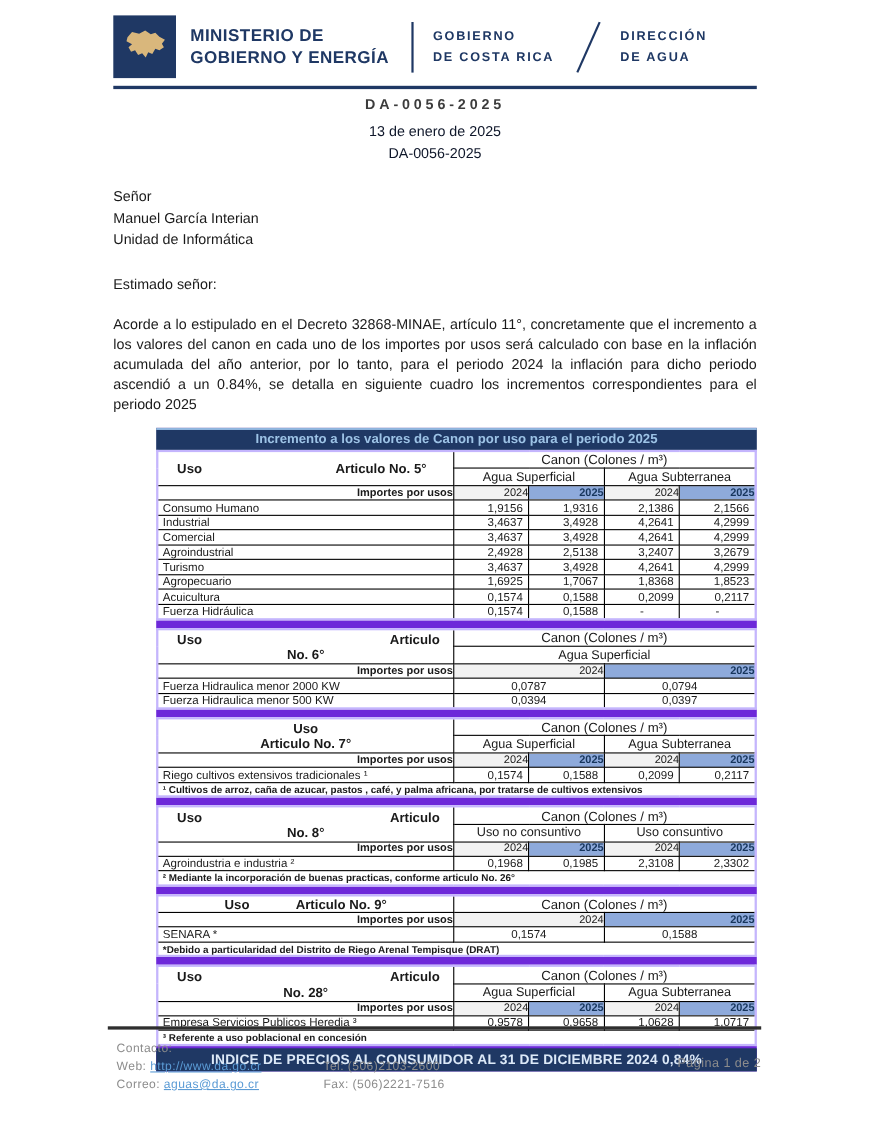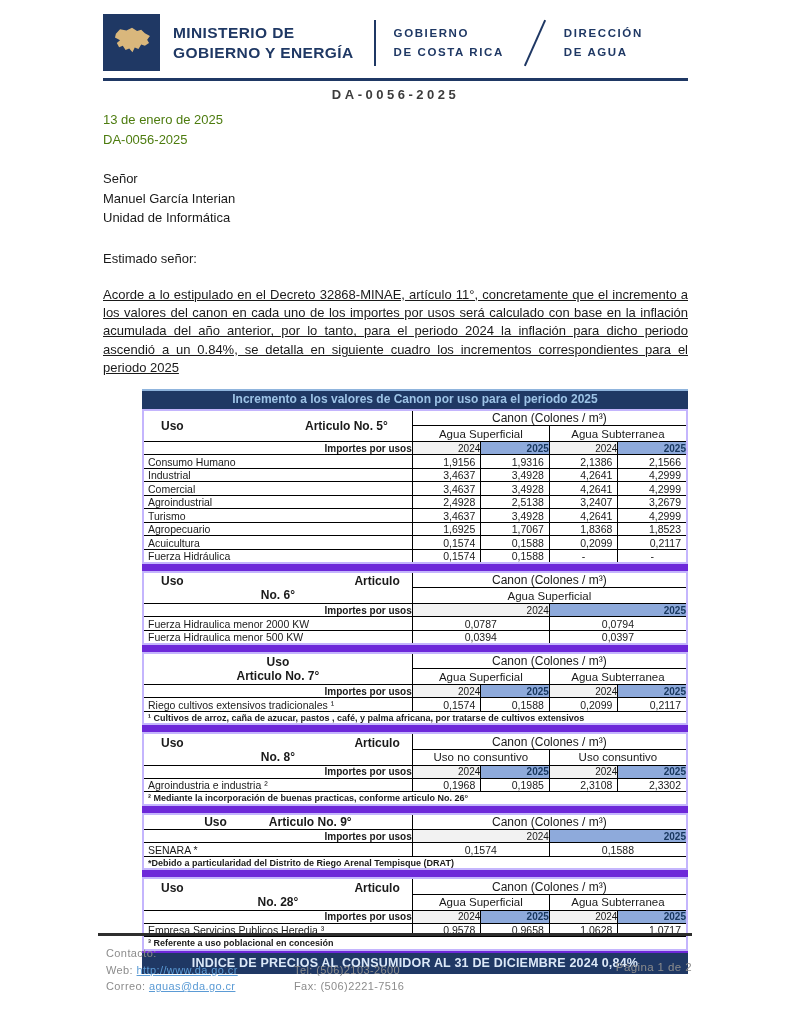--- a/index.html
+++ b/index.html
@@ -20,24 +20,24 @@
   .min-name{margin-left:13px;color:var(--navy);font-weight:bold;font-size:15.5px;
     line-height:1.25;letter-spacing:.4px;}
   .vdiv{width:2px;height:46px;background:var(--navy);margin:0 18px 0 20px;}
   .gob{color:var(--navy);font-weight:bold;font-size:11.5px;letter-spacing:1.6px;line-height:1.6;}
   .slash{width:2px;height:50px;background:var(--navy);transform:rotate(24deg);margin:0 28px 0 30px;}
   .hr-navy{height:3px;background:var(--navy);margin-top:7px;}
   .doc-num{text-align:center;margin-top:6px;font-size:13px;font-weight:bold;
     letter-spacing:3.5px;color:#3c3c3c;}
 
   
-  .date-blk{text-align:left;margin-top:8px;font-size:13px;line-height:1.5;color:#4d7c0f;}
+  .date-blk{text-align:center;margin-top:8px;font-size:13px;line-height:1.5;color:#0f172a;}
   .recip{margin-top:20px;font-size:13px;line-height:1.5;}
   .salut{margin-top:23px;font-size:13px;}
-  .body-par{margin-top:20px;font-size:13px;line-height:1.42;text-align:justify;text-decoration:underline;}
+  .body-par{margin-top:20px;font-size:13px;line-height:1.42;text-align:justify;}
 
   
   .tables{margin-top:11px;background:#6d28d9;margin-left:39px;}
   .tbl-wrap{margin-bottom:7px;background:#fff;}
   .tbl-title{background:var(--navy);color:var(--title_text);font-weight:bold;font-size:12px;
     text-align:center;height:20px;line-height:20px;box-shadow:inset 0 2px 0 #8fb4dd;}
   table.tbl{width:100%;border-collapse:collapse;border:2px solid #c4b5fd;table-layout:fixed;font-size:10.5px;}
   table.tbl td{border:1px solid #000;overflow:hidden;white-space:nowrap;}
   td.sepR{border-right-width:2px;}
   .hrow td{height:16px;}

